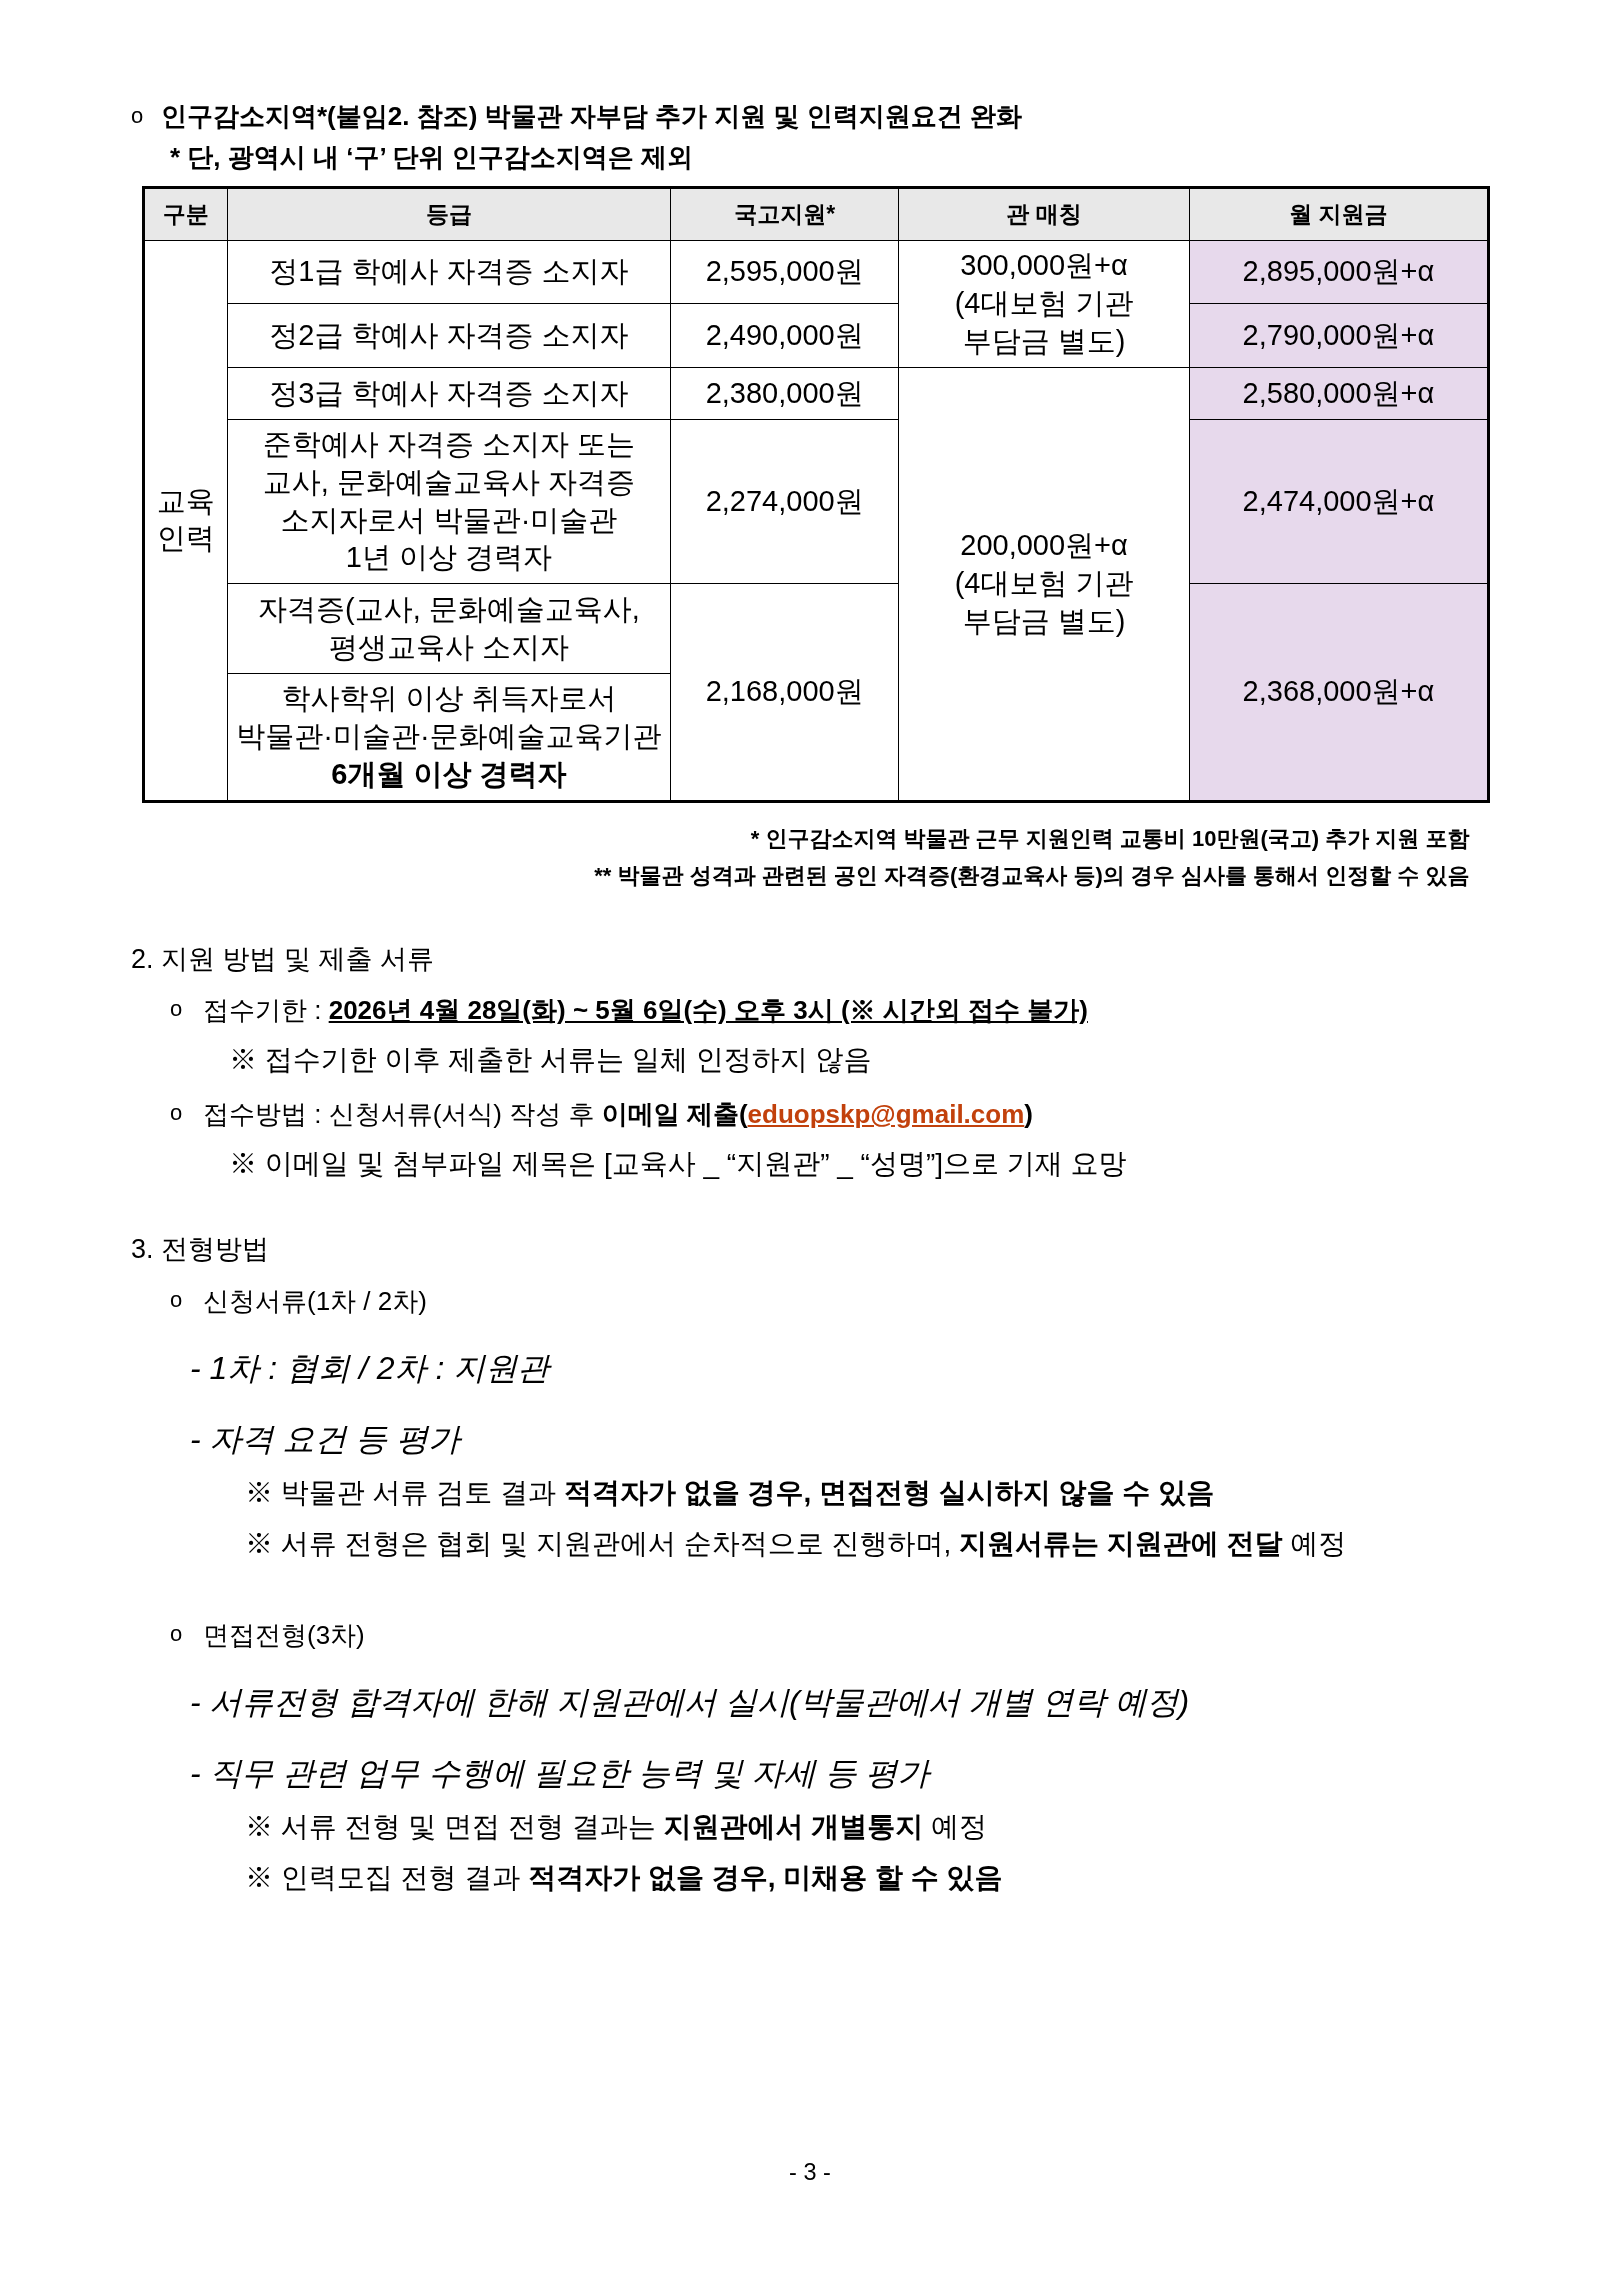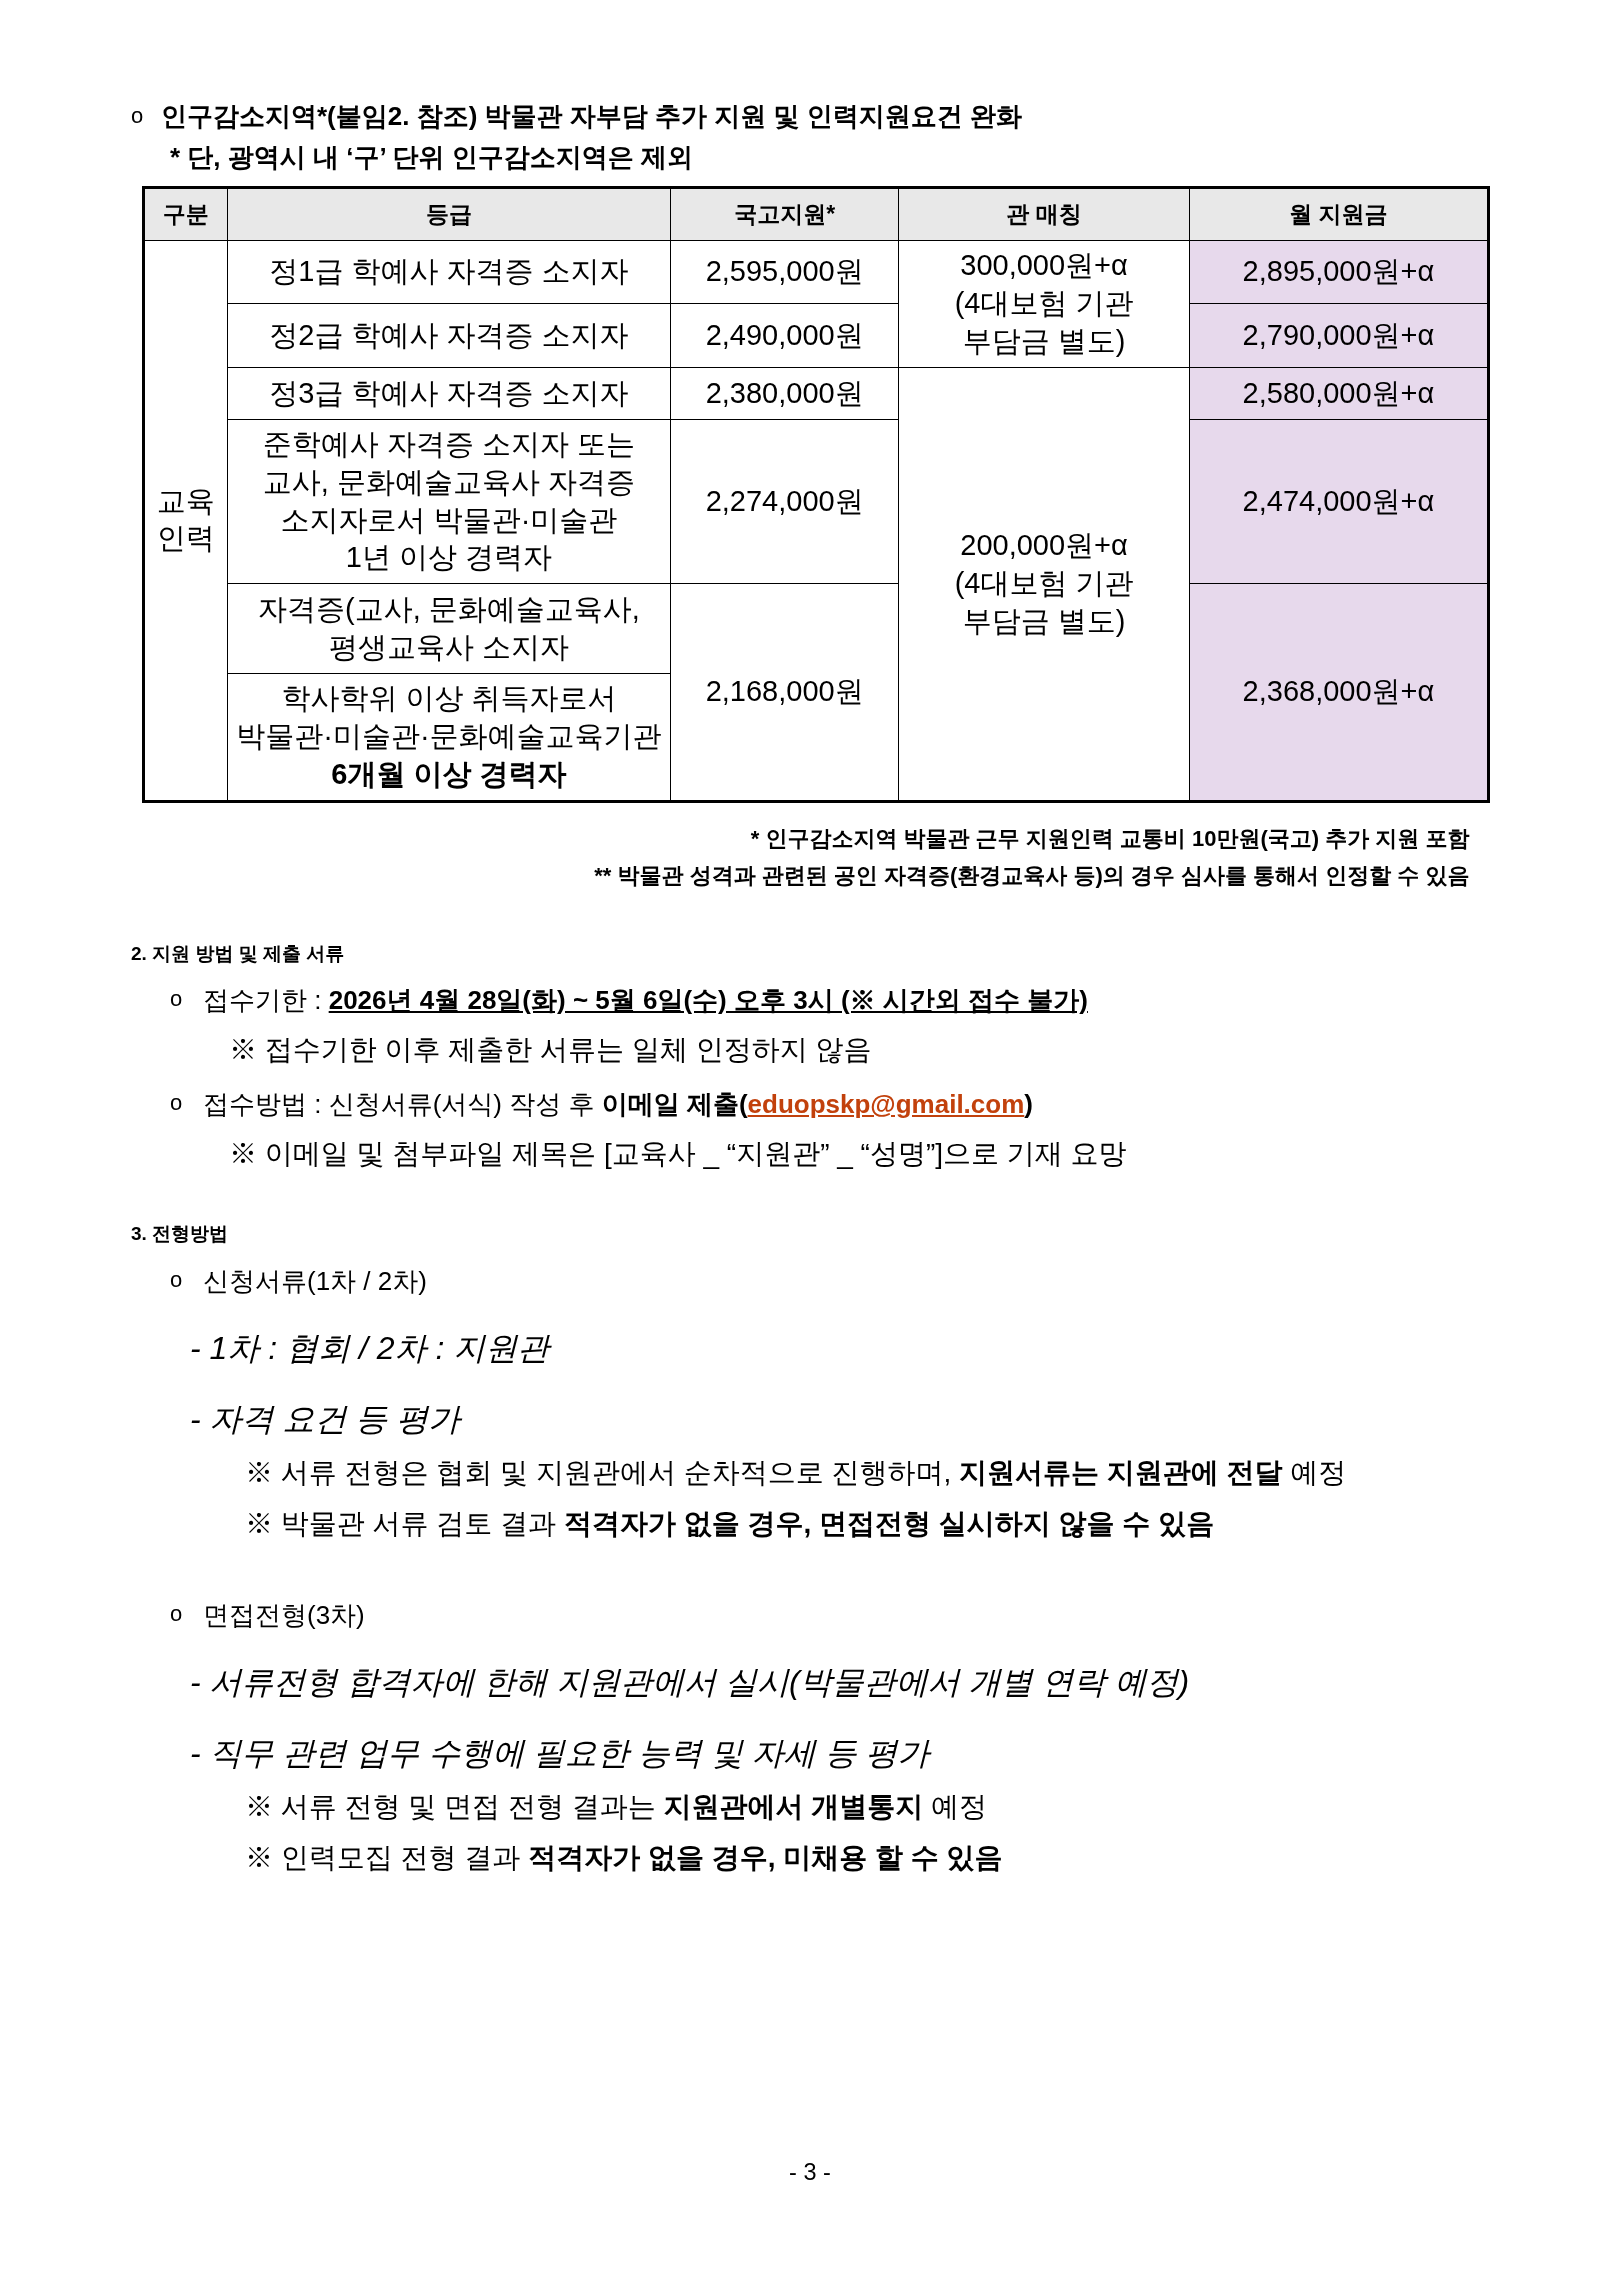--- a/index.html
+++ b/index.html
@@ -101,22 +101,22 @@
     line-height: 1.7;
     font-weight: bold;
     padding-right: 19.6px;
   }
 
   
   .section {
     margin-top: 46px;
   }
   .section-title {
-    font-size: 19px;
-    font-weight: bold;
+    font-size: 27px;
+    font-weight: normal;
     margin-left: 0;
   }
   .lvl1 {
     display: flex;
     align-items: flex-start;
     font-size: 26px;
     margin: 14.4px 0 0 39px;
     line-height: 1.5;
   }
   .lvl1 .bullet-mark { width: 33px; flex: 0 0 33px; }
@@ -271,24 +271,24 @@
   <div class="section">
     <div class="section-title">3. 전형방법</div>
 
     <div class="lvl1">
       <span class="bullet-mark">o</span>
       <span>신청서류(1차 / 2차)</span>
     </div>
     <div class="dash-line">- 1차 : 협회 / 2차 : 지원관</div>
     <div class="dash-line">- 자격 요건 등 평가</div>
     <div class="note-line deep">
+      <span>※ 박물관 서류 검토 결과 </span><span class="b">적격자가 없을 경우, 면접전형 실시하지 않을 수 있음</span>
+    </div>
+    <div class="note-line deep">
       <span>※ 서류 전형은 협회 및 지원관에서 순차적으로 진행하며, </span><span class="b">지원서류는 지원관에 전달</span><span> 예정</span>
-    </div>
-    <div class="note-line deep">
-      <span>※ 박물관 서류 검토 결과 </span><span class="b">적격자가 없을 경우, 면접전형 실시하지 않을 수 있음</span>
     </div>
 
     <div class="gap"></div>
 
     <div class="lvl1">
       <span class="bullet-mark">o</span>
       <span>면접전형(3차)</span>
     </div>
     <div class="dash-line">- 서류전형 합격자에 한해 지원관에서 실시(박물관에서 개별 연락 예정)</div>
     <div class="dash-line">- 직무 관련 업무 수행에 필요한 능력 및 자세 등 평가</div>

